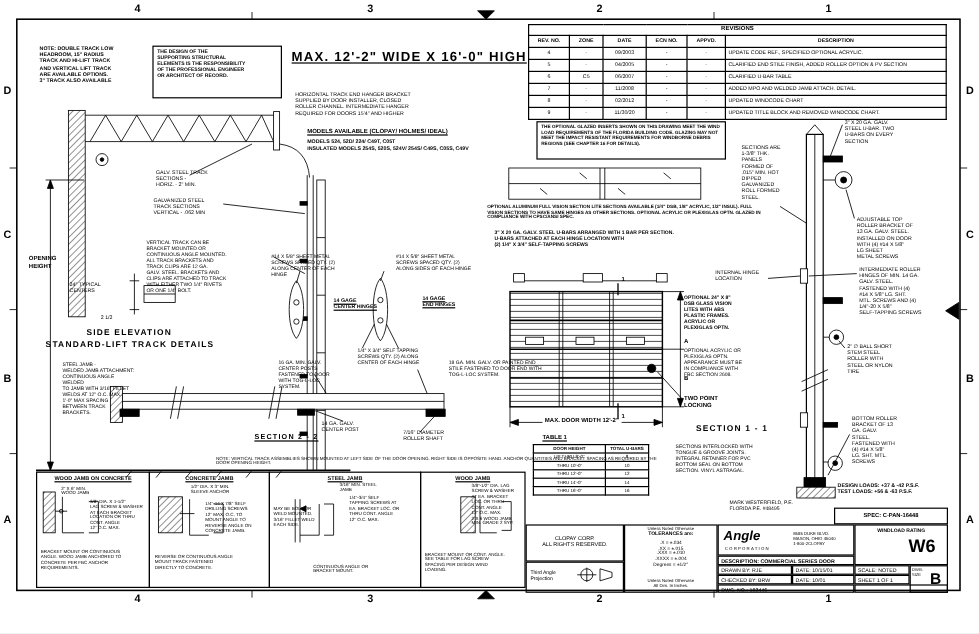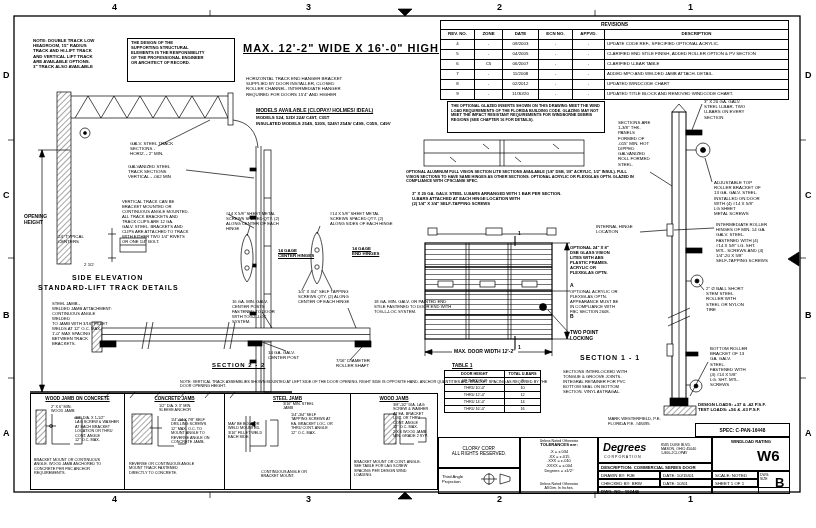--- a/index.html
+++ b/index.html
@@ -591,21 +591,21 @@
     <div class="lbl c b" style="left:0;right:0;top:5px;position:absolute;font-size:4.2px;">TOLERANCES are:</div>
     <div class="lbl pre c" style="left:0;right:0;top:12px;position:absolute;font-size:4px;">.X = ±.034
 .XX = ±.015
 .XXX = ±.010
 .XXXX = ±.004
 Degrees = ±1/2°</div>
     <div class="lbl pre c" style="left:0;right:0;top:44px;position:absolute;font-size:3.6px;">Unless Noted Otherwise
 All Dim. In Inches.</div>
   </div>
   <div class="cell" style="left:598px;top:437px;width:114px;height:26px;">
-    <div class="lbl b" style="left:4px;top:3px;position:absolute;font-size:11px;font-style:italic;">Degrees</div>
+    <div class="lbl b" style="left:4px;top:3px;position:absolute;font-size:11px;font-style:italic;">Angle</div>
     <div class="lbl" style="left:5px;top:17px;position:absolute;font-size:3.6px;letter-spacing:1px;">CORPORATION</div>
     <div class="lbl pre" style="left:62px;top:5px;position:absolute;font-size:3.6px;">8585 DUKE BLVD.
 MASON, OHIO 45040
 1-800-2CLOPAY</div>
   </div>
   <div class="cell" style="left:695px;top:423px;width:95px;height:14px;">
     <div class="lbl c b" style="left:0;right:0;top:4px;position:absolute;font-size:4.8px;">SPEC: C-PAN-16448</div>
   </div>
   <div class="cell" style="left:712px;top:437px;width:78px;height:34px;">
     <div class="lbl c b" style="left:0;right:0;top:2px;position:absolute;font-size:4.2px;">WINDLOAD RATING</div>

